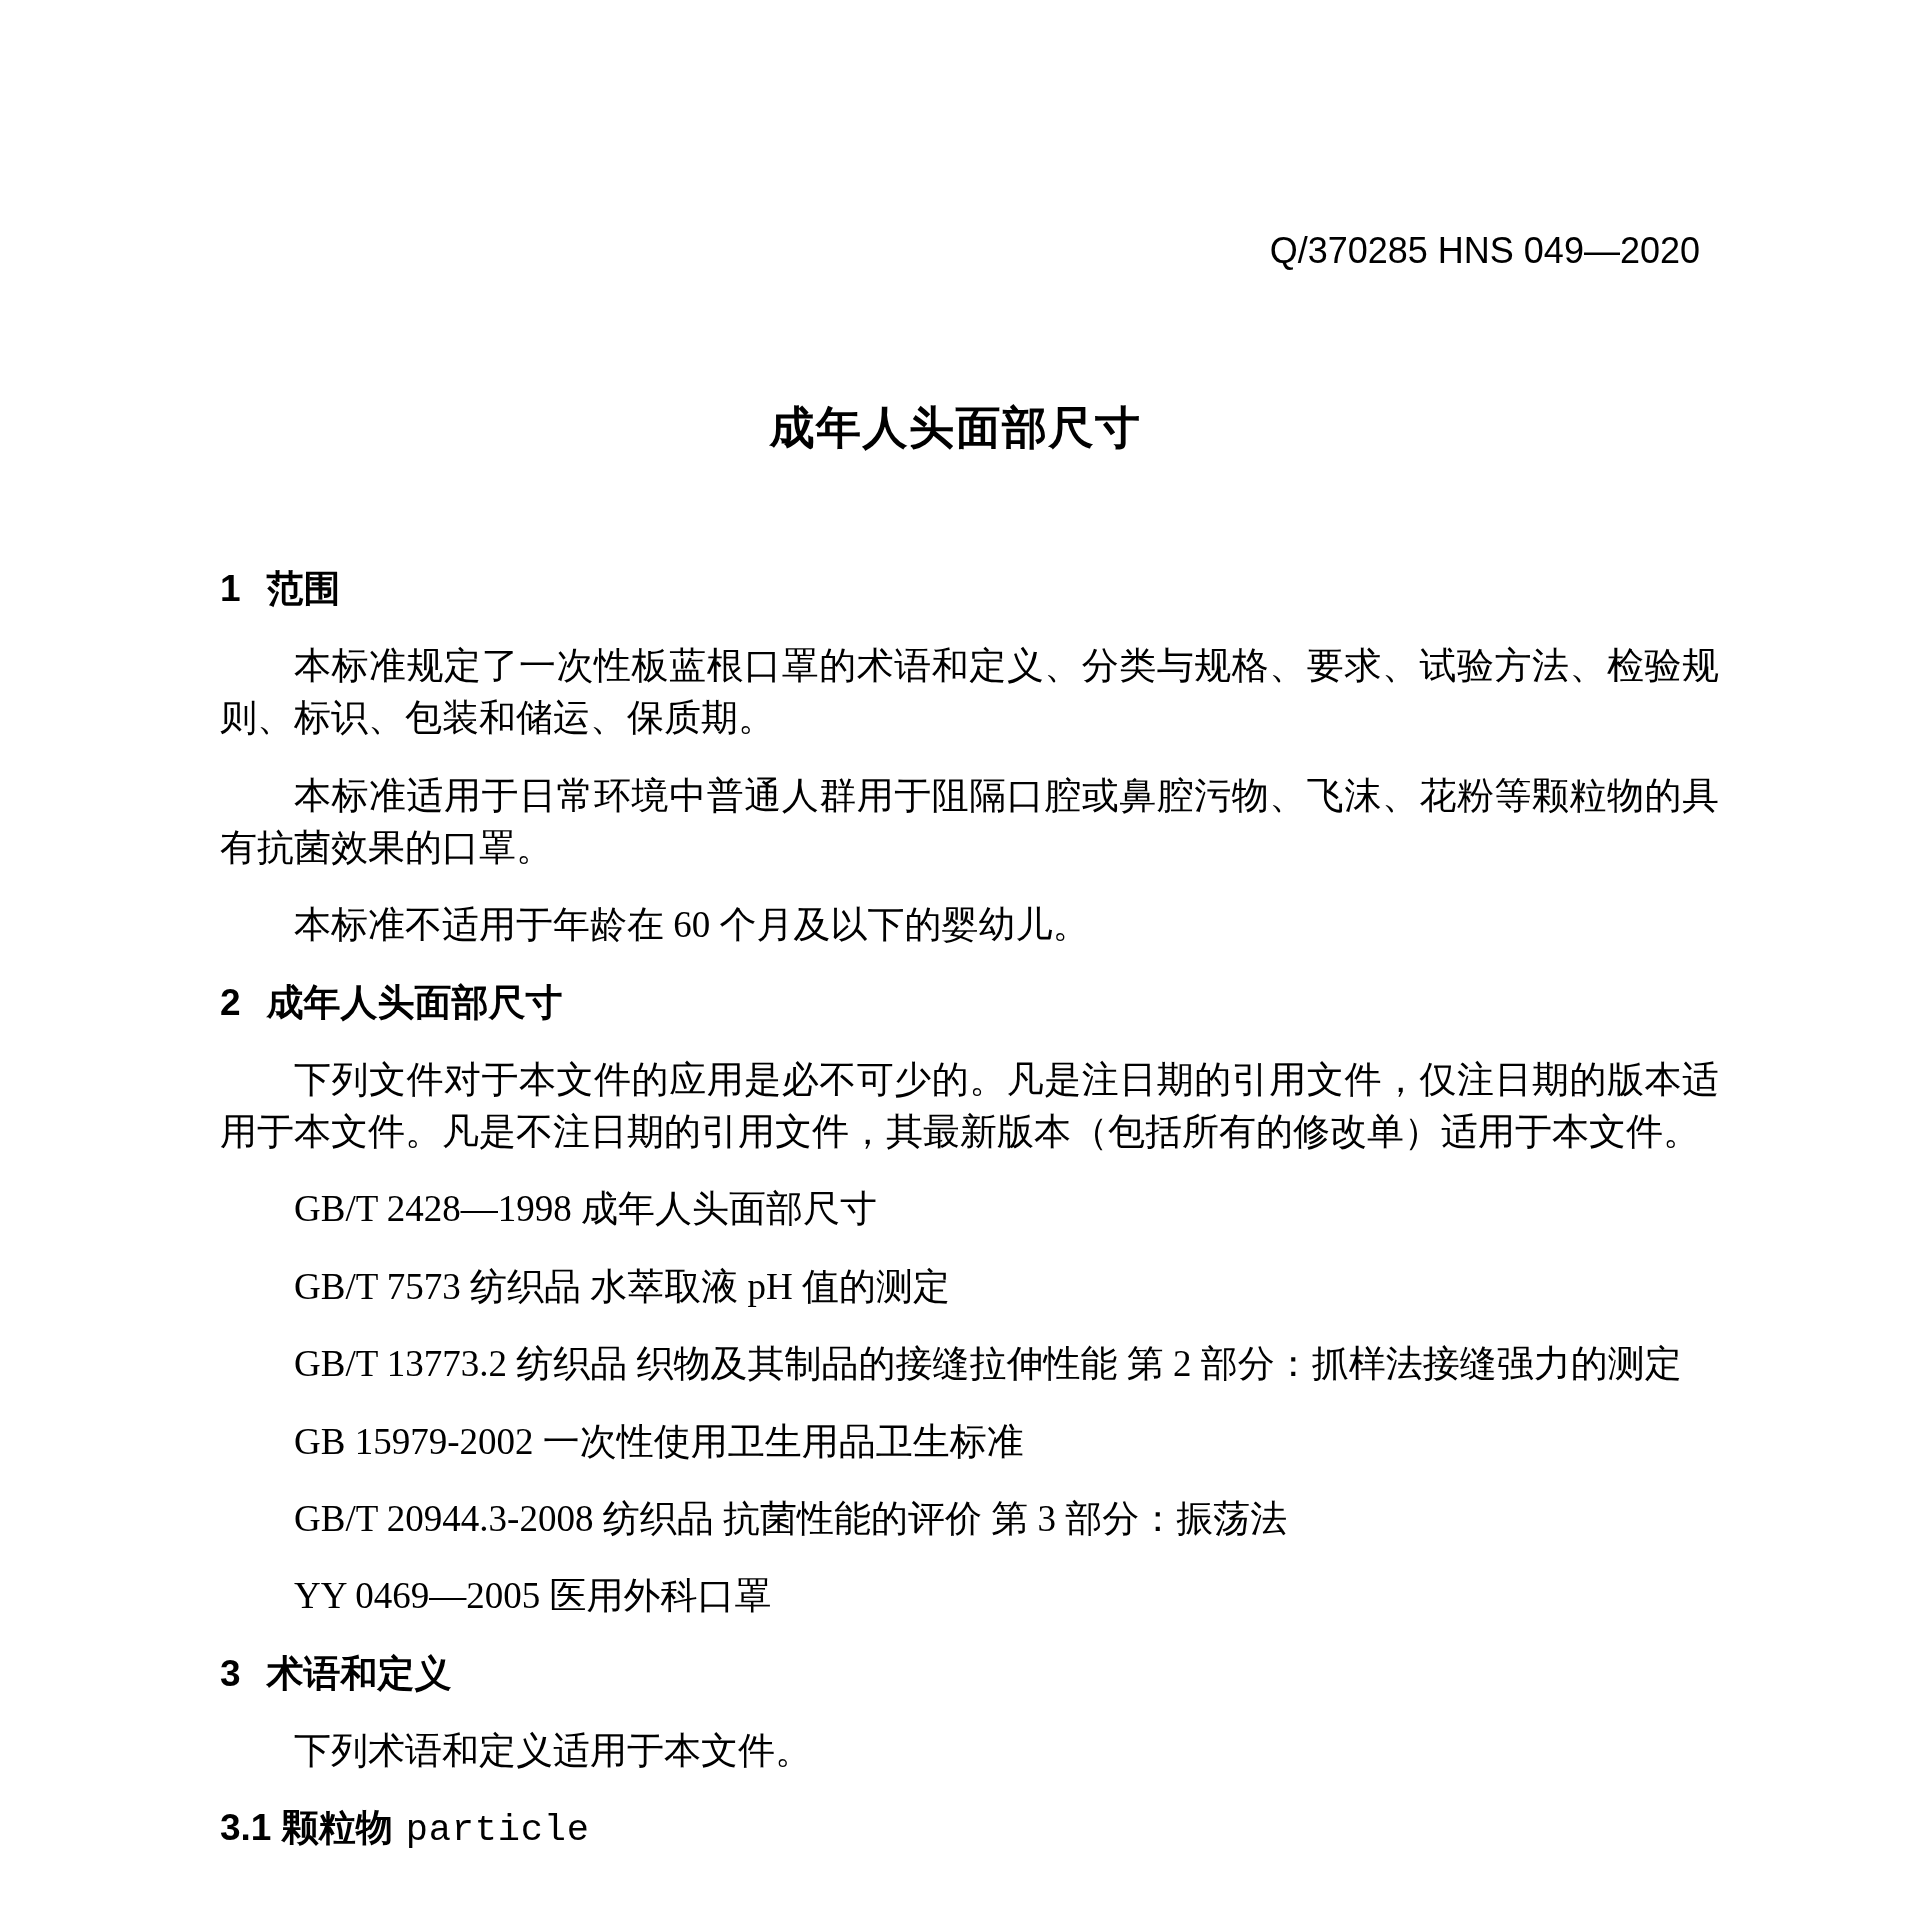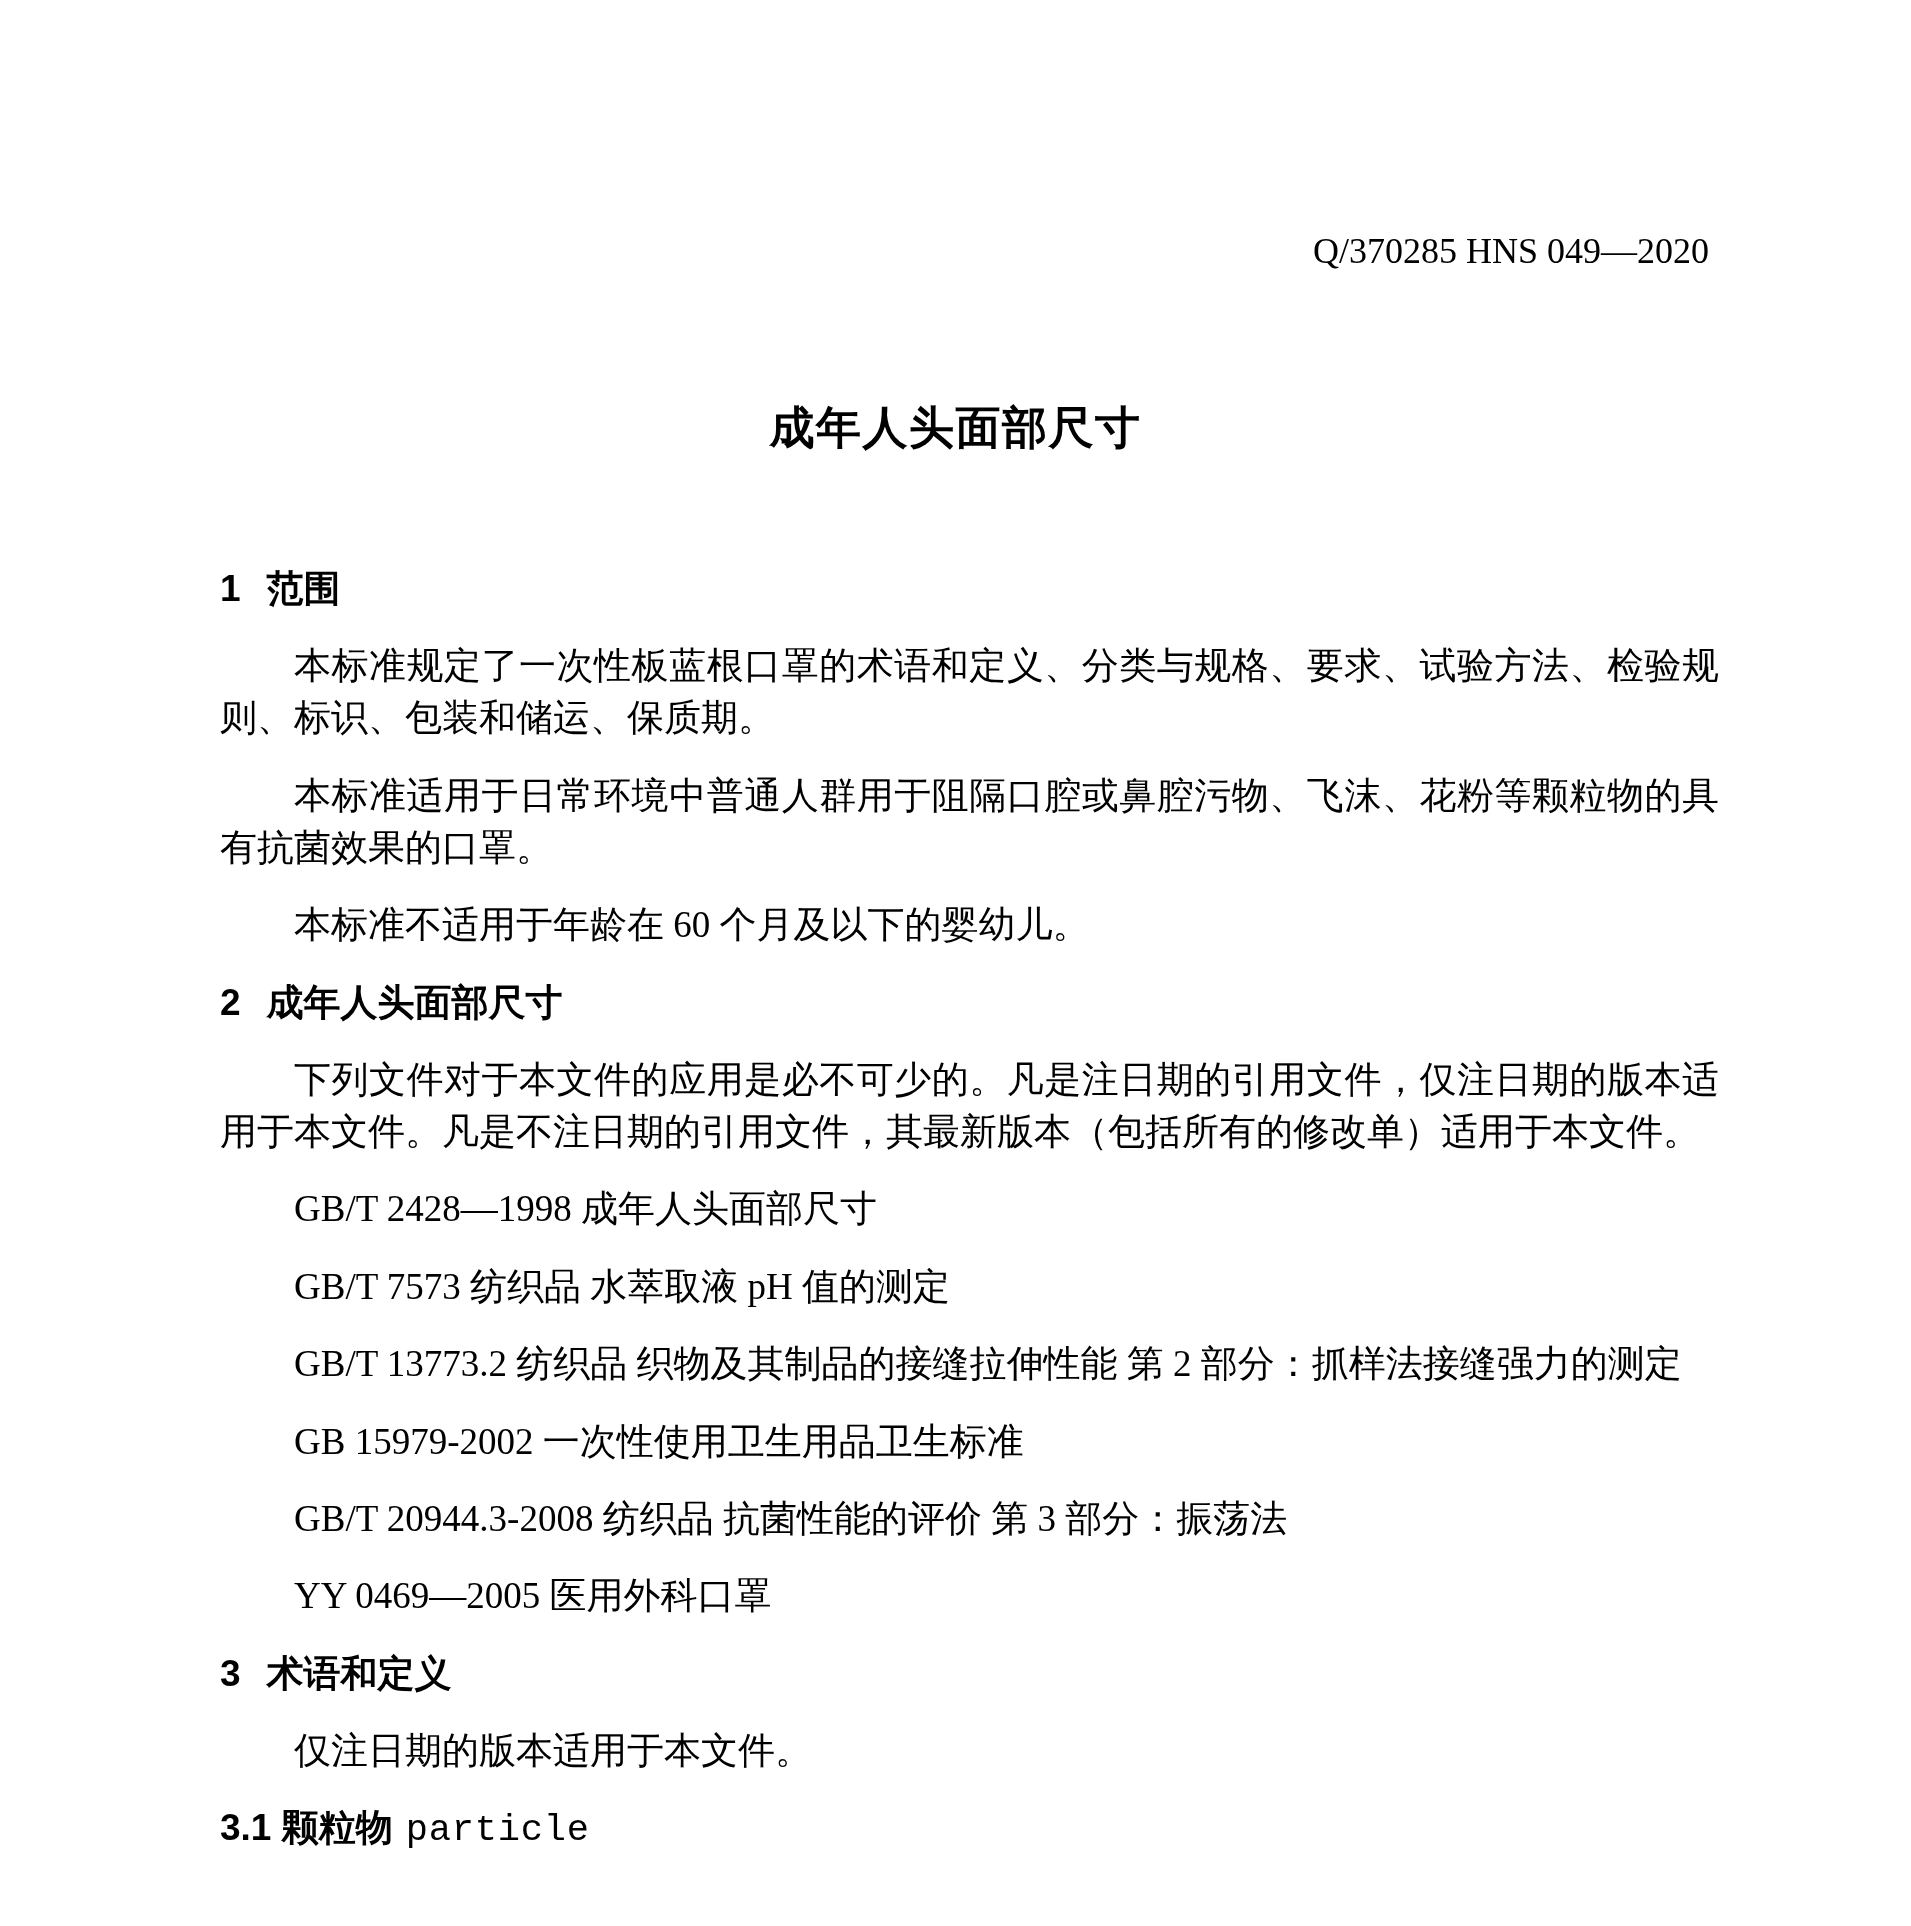--- a/index.html
+++ b/index.html
@@ -7,22 +7,22 @@
     position: relative;
     width: 1911px;
     height: 2703px;
     background: #ffffff;
     color: #000000;
     overflow: hidden;
   }
   .header-code {
     position: absolute;
     top: 230px;
-    right: 202px;
-    font-family: Liberation Serif, serif;
+    right: 211px;
+    font-family: Liberation Sans, sans-serif;
     font-size: 36px;
     white-space: nowrap;
   }
   .doc-title {
     position: absolute;
     top: 398px;
     left: 0;
     width: 100%;
     margin: 0;
     text-align: center;
@@ -78,20 +78,20 @@
     <h2 class="sec-heading"><span class="sec-num">2</span><span class="sec-title">成年人头面部尺寸</span></h2>
     <p class="ind">下列文件对于本文件的应用是必不可少的。凡是注日期的引用文件，仅注日期的版本适用于本文件。凡是不注日期的引用文件，其最新版本（包括所有的修改单）适用于本文件。</p>
     <p class="ind">GB/T 2428—1998 成年人头面部尺寸</p>
     <p class="ind">GB/T 7573 纺织品 水萃取液 pH 值的测定</p>
     <p class="ind">GB/T 13773.2 纺织品 织物及其制品的接缝拉伸性能 第 2 部分：抓样法接缝强力的测定</p>
     <p class="ind">GB 15979-2002 一次性使用卫生用品卫生标准</p>
     <p class="ind">GB/T 20944.3-2008 纺织品 抗菌性能的评价 第 3 部分：振荡法</p>
     <p class="ind">YY 0469—2005 医用外科口罩</p>
 
     <h2 class="sec-heading"><span class="sec-num">3</span><span class="sec-title">术语和定义</span></h2>
-    <p class="ind">仅注日期的版本适用于本文件。</p>
+    <p class="ind">下列术语和定义适用于本文件。</p>
 
     <h3 class="term-heading"><span class="term-zh">3.1 颗粒物</span><span class="term-en">particle</span></h3>
 
   </div>
 
 </div>
 
 
 </body></html>

